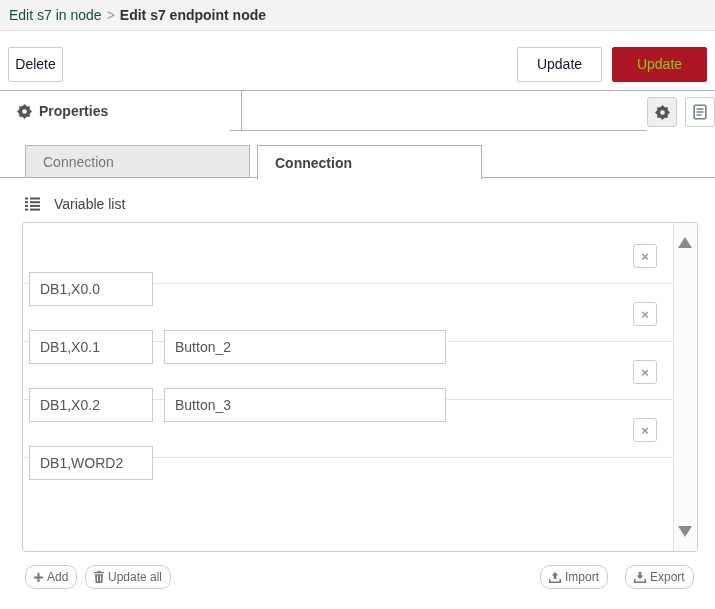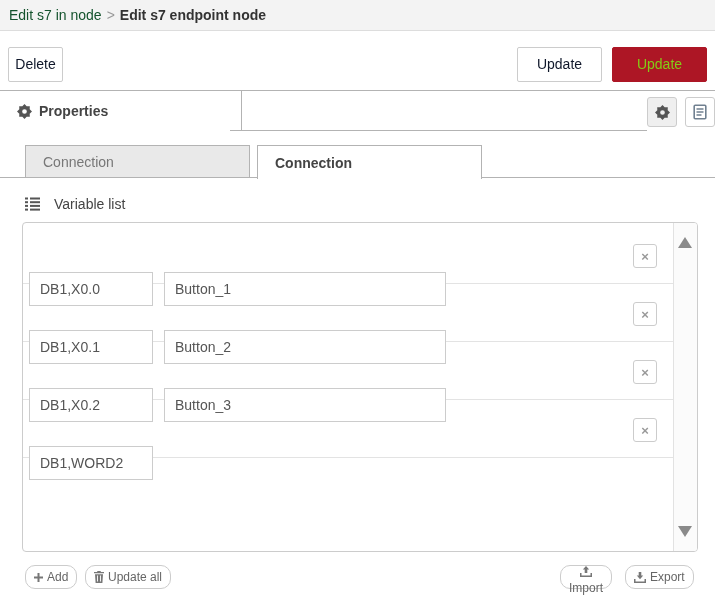--- a/index.html
+++ b/index.html
@@ -94,21 +94,21 @@
   }
   
   .fbtn{
     position:absolute;top:565px;height:24px;box-sizing:border-box;
     border:1px solid #cccccc;border-radius:10px;background:#ffffff;cursor:pointer;
     color:#666666;font-size:12px;display:flex;align-items:center;gap:4px;padding:0 8px;
     font-family:inherit;
   }
   #add-btn{left:25px;}
   #removeall-btn{left:85px;}
-  #import-btn{left:560px;flex-direction:column;}
+  #import-btn{left:540px;}
   #export-btn{left:625px;}
   .svg-ico{display:block;}
 </style>
 </head>
 <body>
 
 <div class="header">
   <span class="crumb-parent">Edit s7 in node</span><span class="crumb-sep">&gt;</span><span class="crumb-current">Edit s7 endpoint node</span>
 </div>
 
@@ -167,21 +167,20 @@
       </svg>
   </span>
   <span>Variable list</span>
 </div>
 
 <div class="list-box">
   <div class="rows">
 
     <div class="vrow">
       <input class="addr" value="DB1,X0.0" style="">
-      <input class="vname" value="Button_1" style="">
       <button class="row-x"><span>×</span></button>
     </div>
 
     <div class="vrow">
       <input class="addr" value="DB1,X0.1" style="">
       <input class="vname" value="Button_2" style="">
       <button class="row-x"><span>×</span></button>
     </div>
 
     <div class="vrow">

